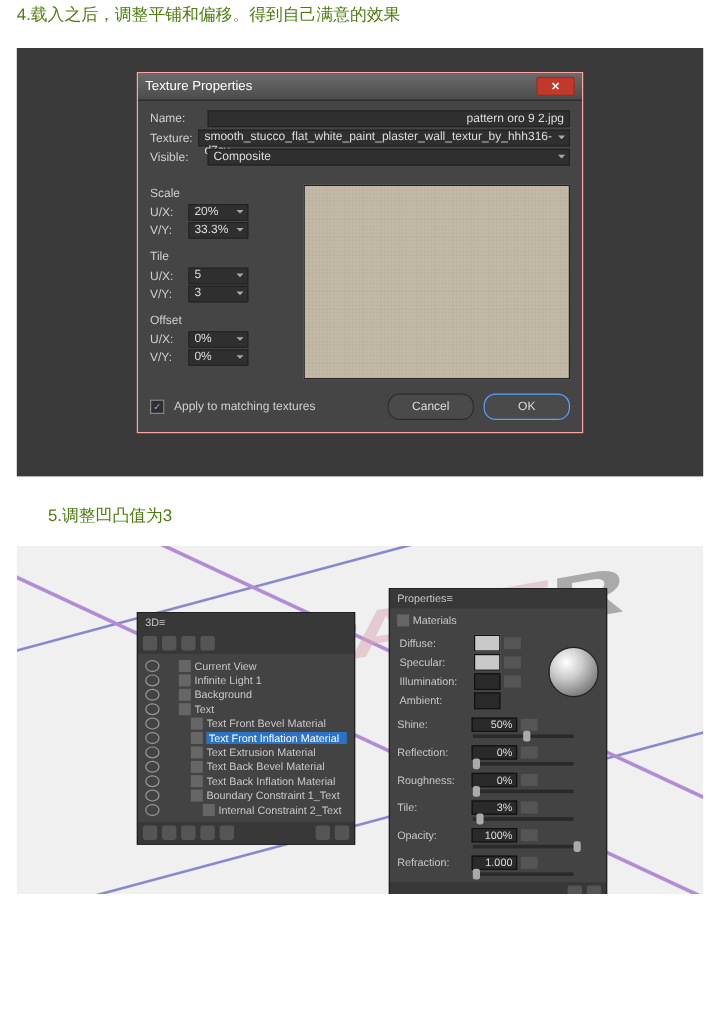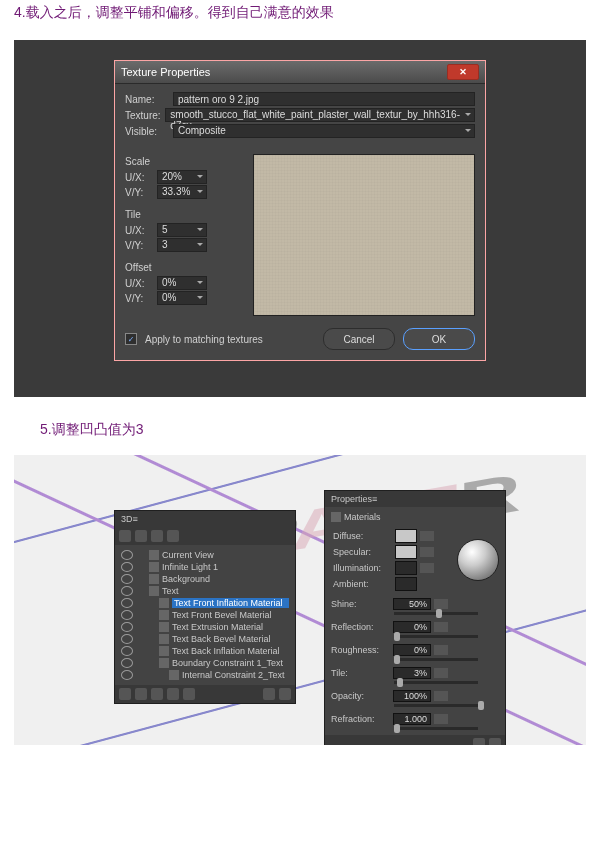--- a/index.html
+++ b/index.html
@@ -1,17 +1,17 @@
 <!DOCTYPE html>
 <html><head>
 <meta charset="utf-8">
 <style>
 html,body{margin:0;padding:0;background:#fff;font-family:"Microsoft YaHei",Arial,sans-serif;font-size:12px;color:#ddd}
 .page{width:600px;margin:0 auto}
-.step{color:#701a75;font-size:14px;padding:4px 14px 10px;margin:0}
+.step{color:#4d7c0f;font-size:14px;padding:4px 14px 10px;margin:0}
 .frame1{background:#3a3a3a;margin:8px 14px 20px;padding:20px 0 36px;position:relative}
 .dlg{width:370px;margin:0 auto;background:#454545;border:1px solid #fca5a5;position:relative}
 .titlebar{background:linear-gradient(#6b6b6b,#4b4b4b);padding:3px 6px;display:flex;justify-content:space-between;align-items:center;font-size:11px;color:#fff;border-bottom:1px solid #2a2a2a}
 .close{background:#c0392b;width:30px;height:14px;border:1px solid #9a2d22;border-radius:2px;display:flex;align-items:center;justify-content:center;color:#fff;font-size:9px;font-weight:bold}
 .body1{padding:6px 10px 10px;font-size:10px;color:#d0d0d0}
 .row{display:flex;align-items:center;margin:2px 0}
 .lbl{width:44px;text-align:left;margin-right:4px}
 .inp{background:#2f2f2f;border:1px solid #232323;color:#ddd;padding:1px 4px;font-size:10px;height:14px;box-sizing:border-box}
 .sel{background:#2f2f2f;border:1px solid #232323;color:#ddd;padding:0 14px 0 4px;font-size:10px;height:14px;box-sizing:border-box;position:relative}
 .sel::after{content:"";position:absolute;right:3px;top:4px;border:3px solid transparent;border-top-color:#aaa}
@@ -67,21 +67,21 @@
 
   <div class="frame1">
     <div class="dlg">
       <div class="titlebar">
         <span>Texture Properties</span>
         <div class="close">✕</div>
       </div>
       <div class="body1">
         <div class="row">
           <span class="lbl">Name:</span>
-          <input class="inp" style="flex: 1 1 0%;" value="pattern oro 9 2.jpg">
+          <input class="inp" style="flex: 1 1 0%; text-align: right;" value="pattern oro 9 2.jpg">
         </div>
         <div class="row">
           <span class="lbl">Texture:</span>
           <div class="sel" style="flex:1">smooth_stucco_flat_white_paint_plaster_wall_textur_by_hhh316-d7cy</div>
         </div>
         <div class="row">
           <span class="lbl">Visible:</span>
           <div class="sel" style="flex:1">Composite</div>
         </div>
 
@@ -174,27 +174,27 @@
           <div class="prow">
             <span class="eye"></span>
             <span style="width:10px"></span>
             <span class="ico"></span>
             <span class="lbl2">Text</span>
           </div>
           <div class="prow">
             <span class="eye"></span>
             <span style="width:20px"></span>
             <span class="ico"></span>
+            <span class="lbl2">Text Front Bevel Material</span>
+          </div>
+          <div class="prow">
+            <span class="eye"></span>
+            <span style="width:20px"></span>
+            <span class="ico"></span>
             <span class="lbl2 active">Text Front Inflation Material</span>
-          </div>
-          <div class="prow">
-            <span class="eye"></span>
-            <span style="width:20px"></span>
-            <span class="ico"></span>
-            <span class="lbl2">Text Front Bevel Material</span>
           </div>
           <div class="prow">
             <span class="eye"></span>
             <span style="width:20px"></span>
             <span class="ico"></span>
             <span class="lbl2">Text Extrusion Material</span>
           </div>
           <div class="prow">
             <span class="eye"></span>
             <span style="width:20px"></span>

